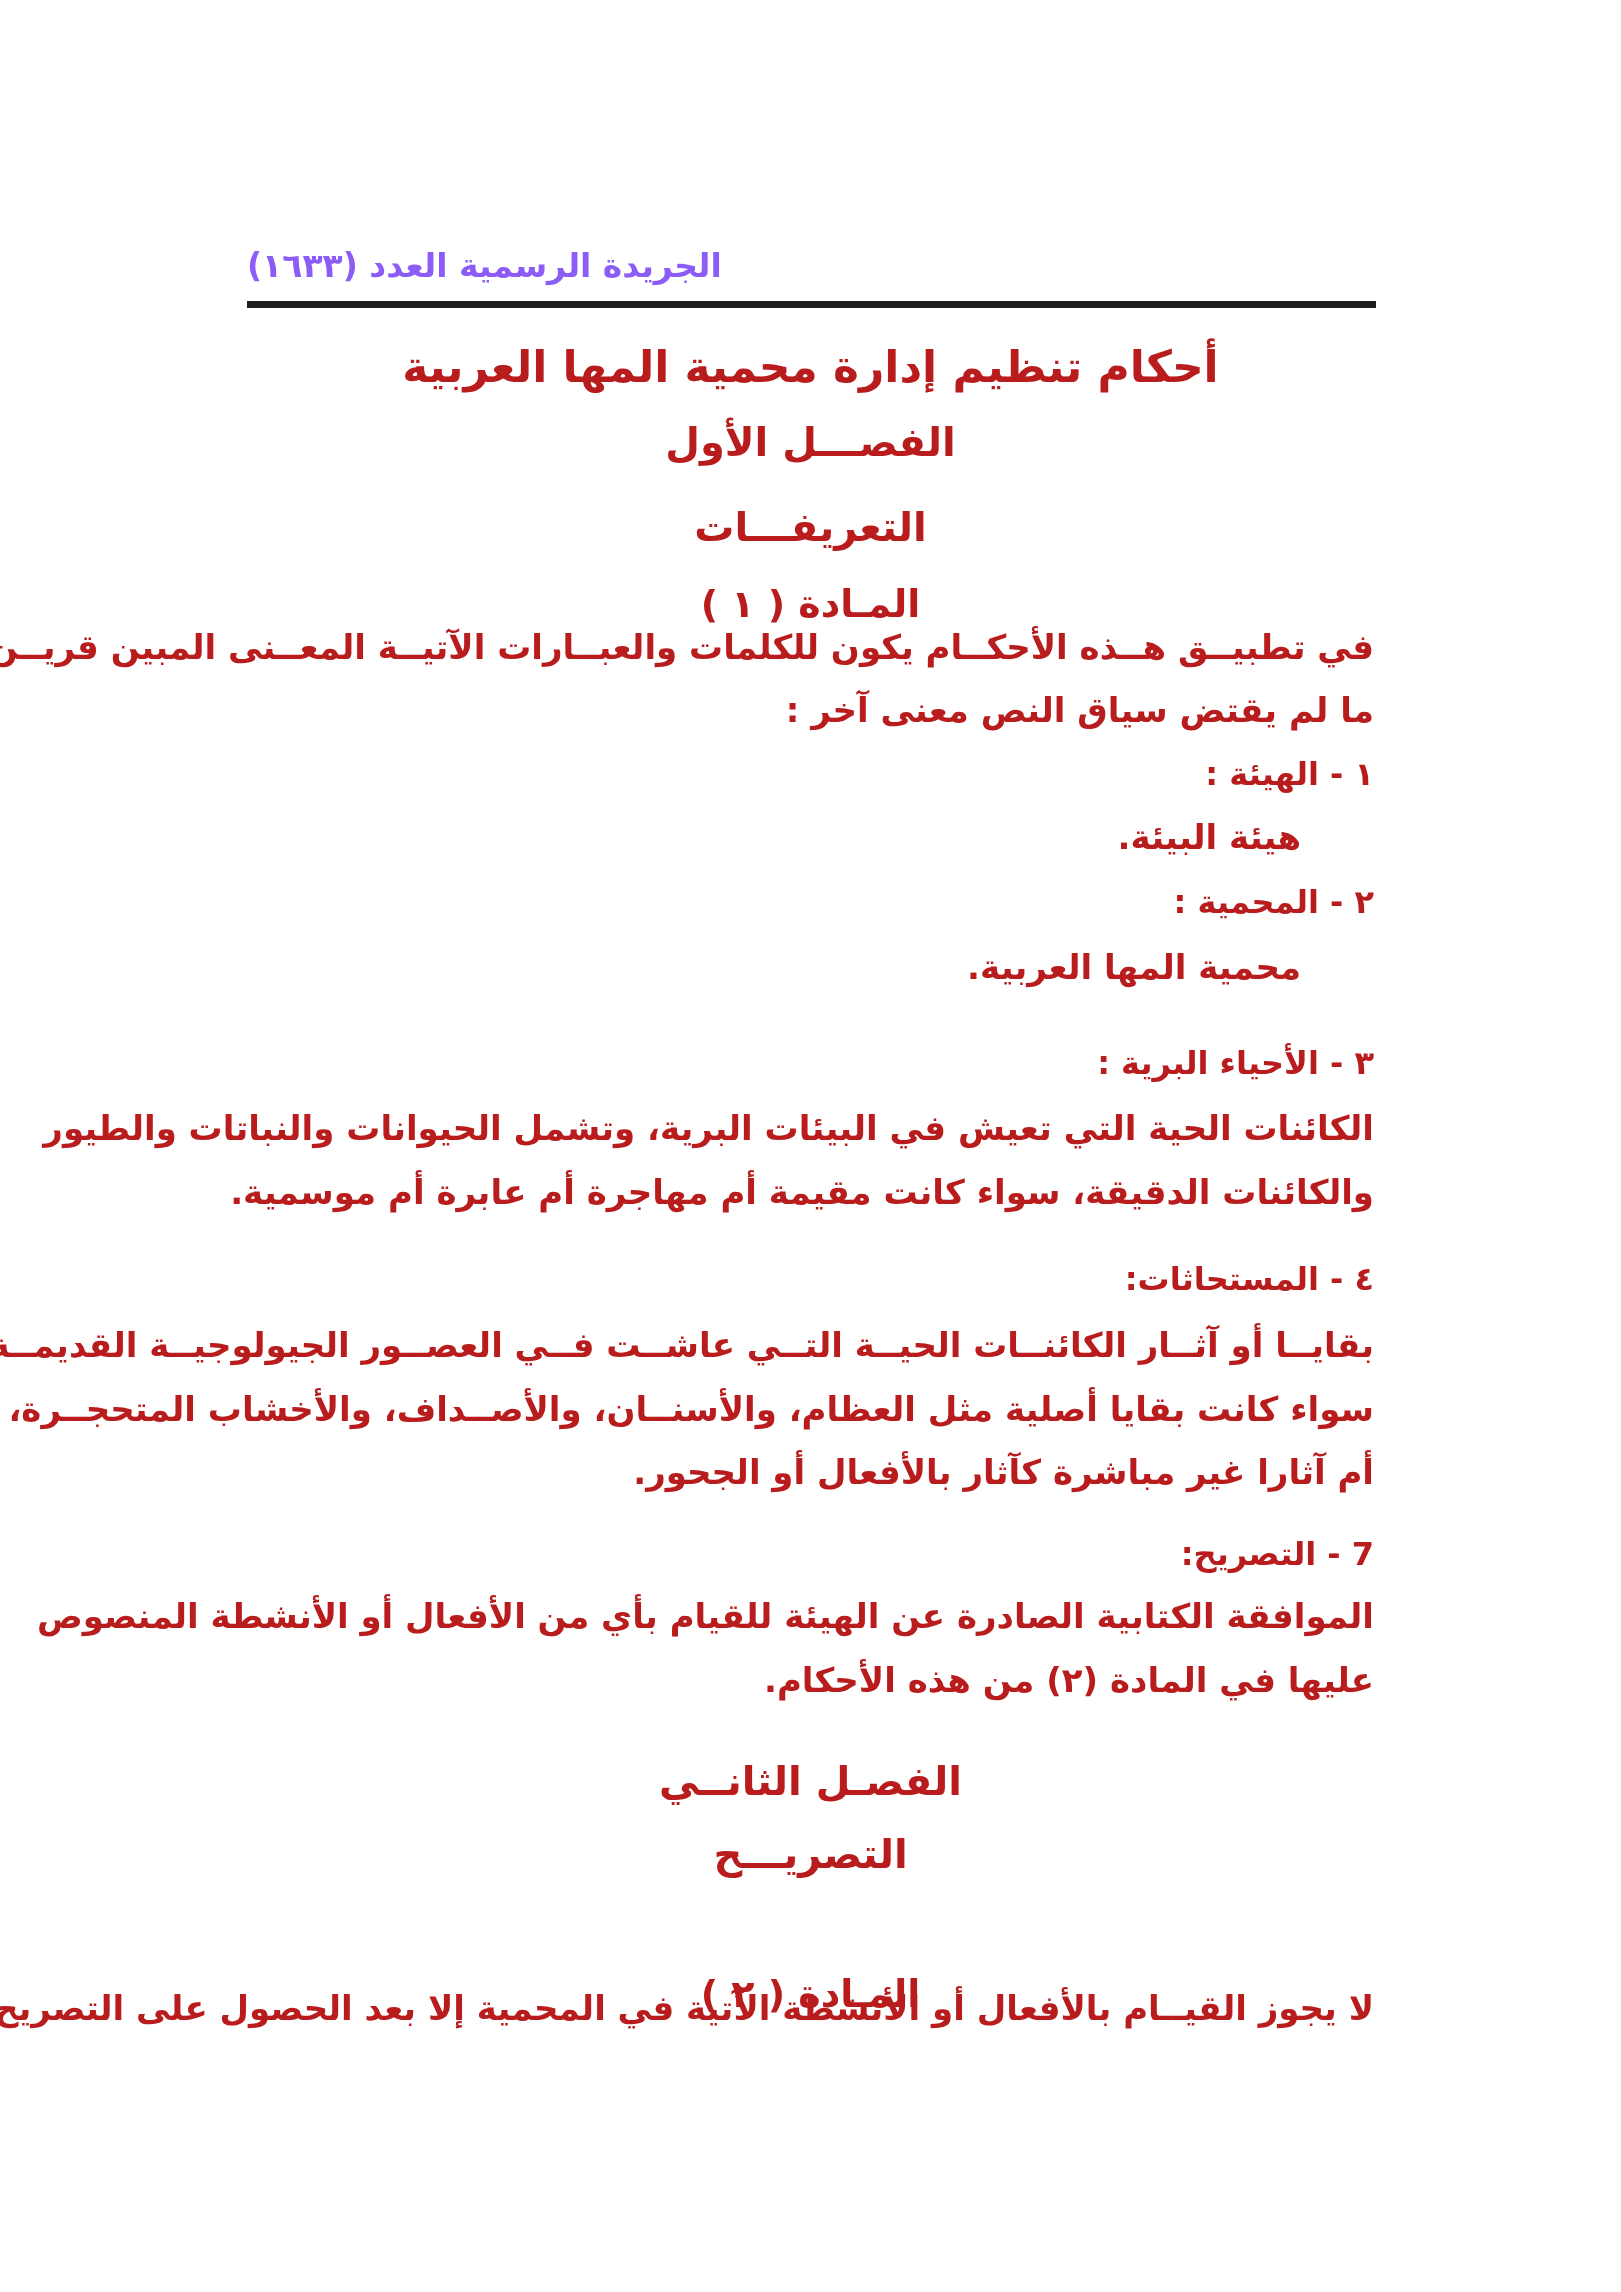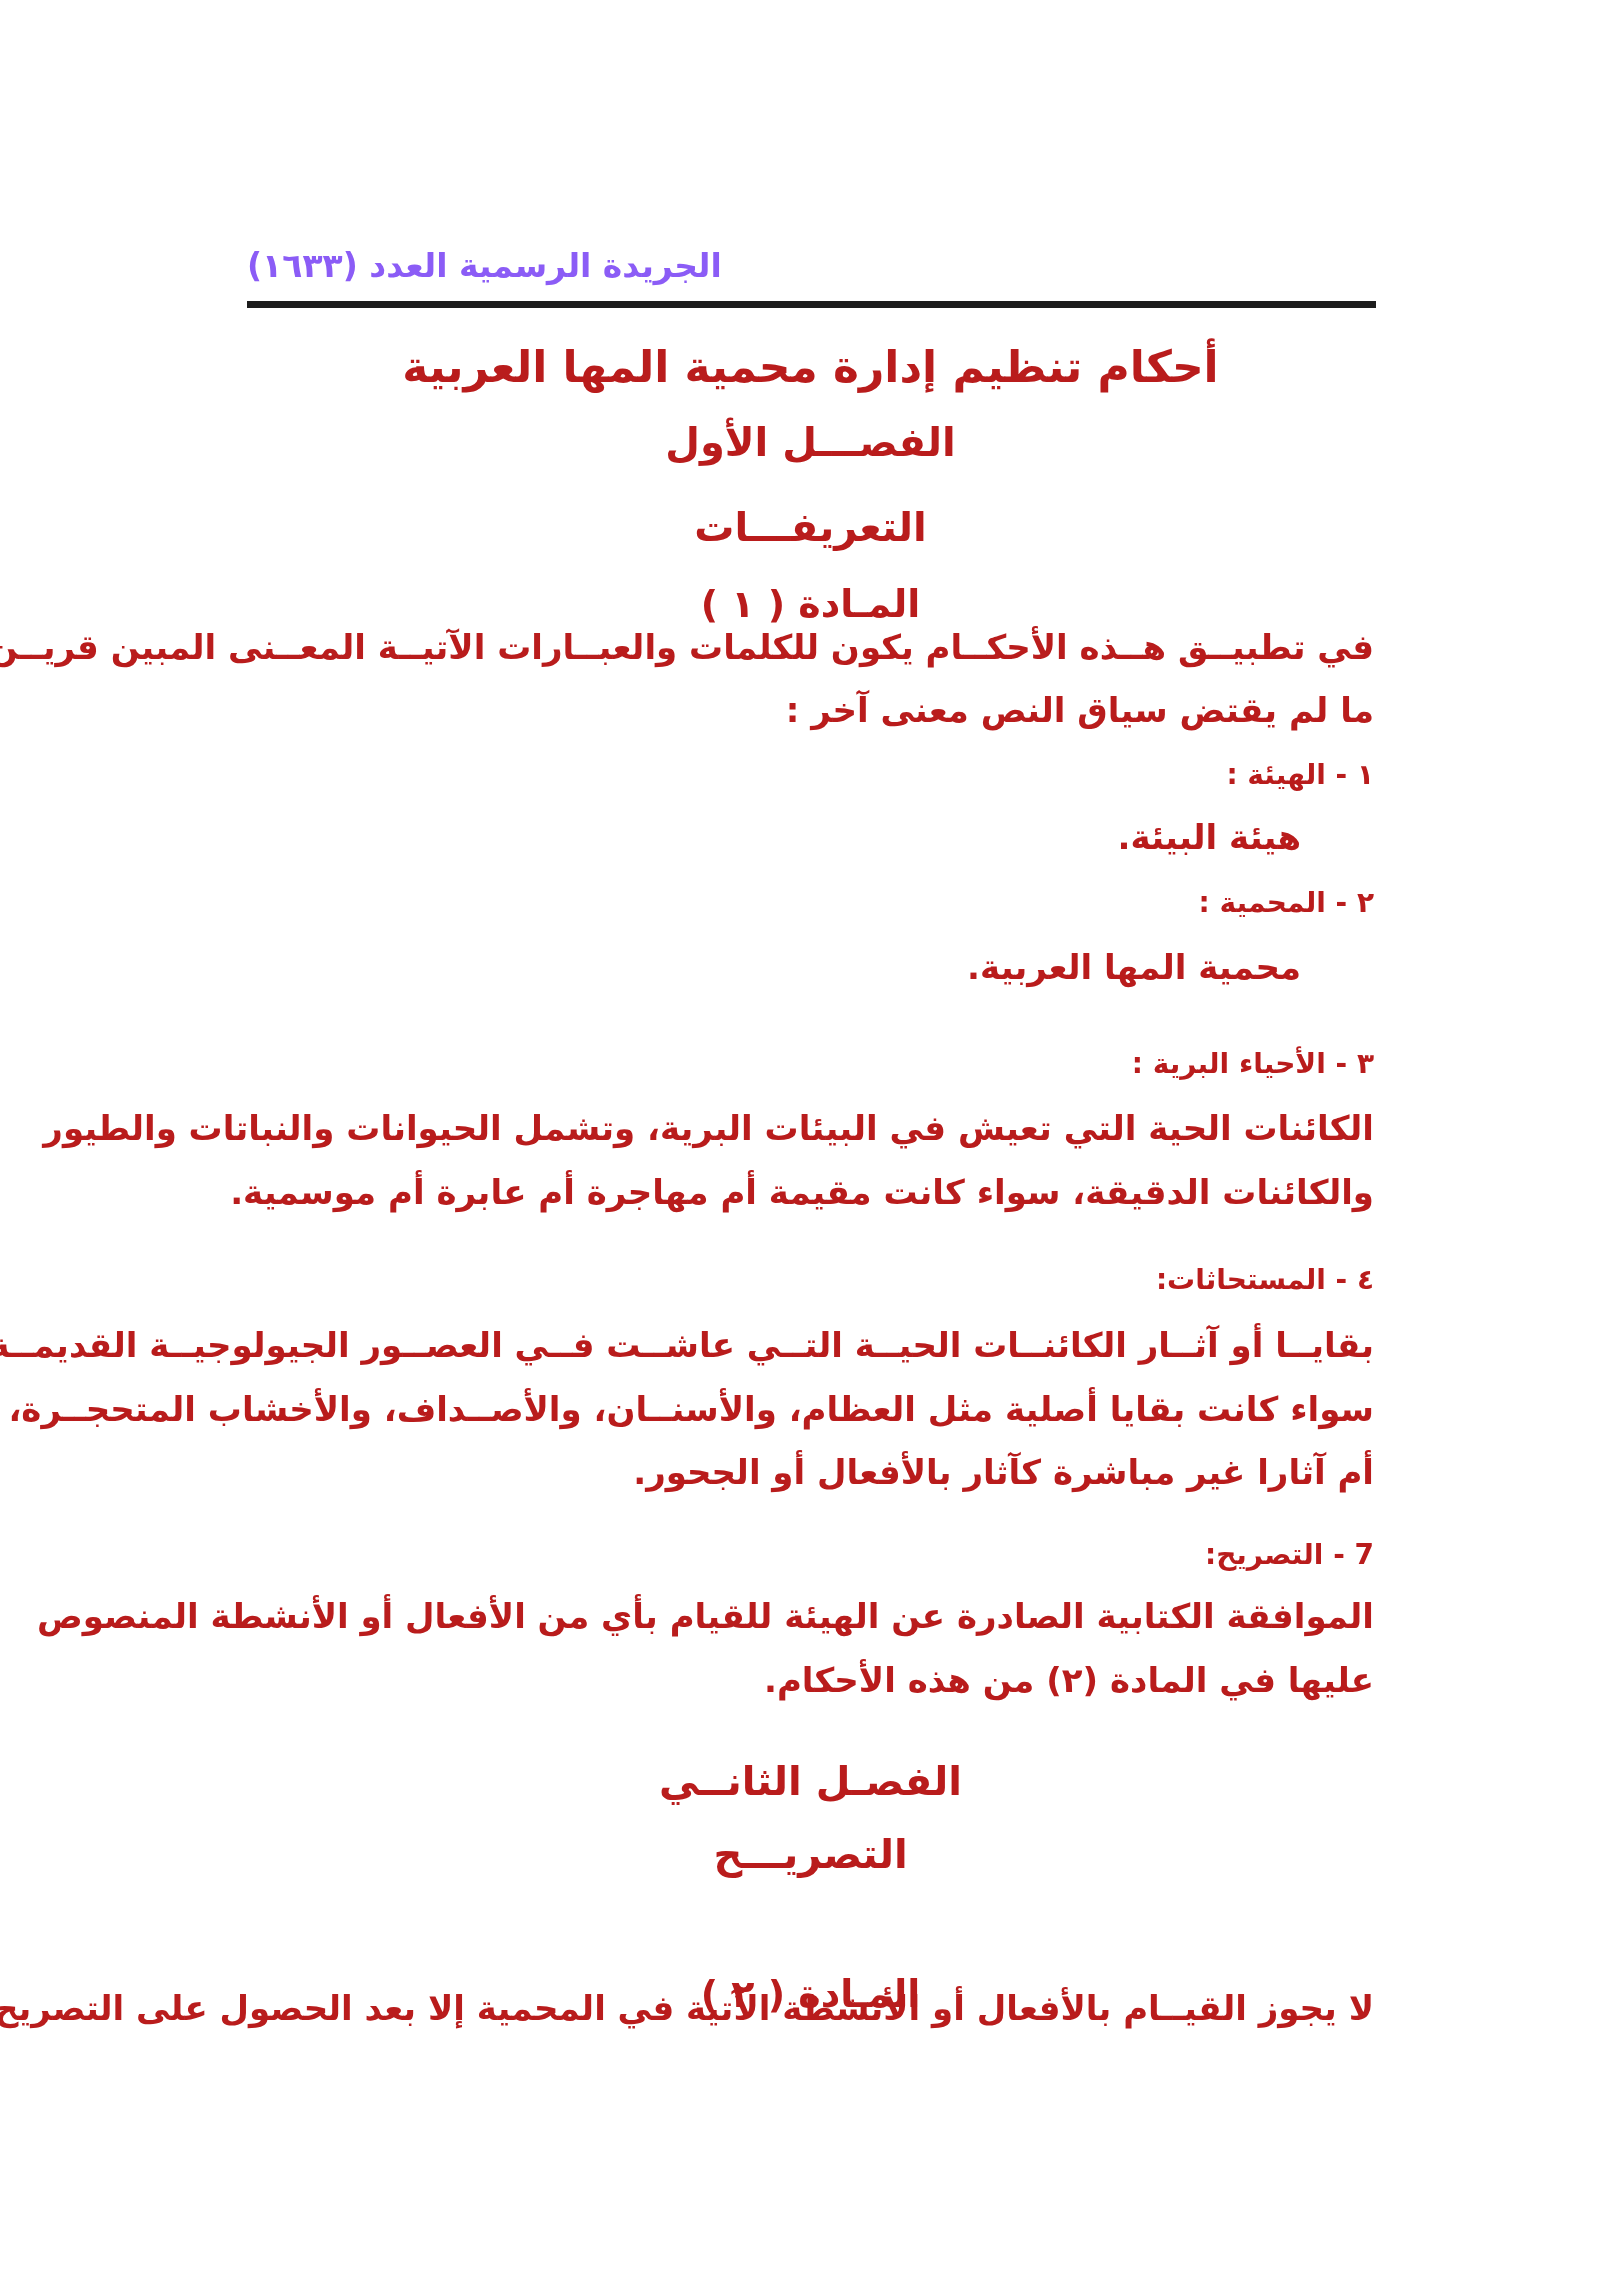--- a/index.html
+++ b/index.html
@@ -18,21 +18,21 @@
     font-size:34px;
     white-space:nowrap;
   }
   .c{text-align:center;}
   .j{text-align:justify;text-align-last:justify;}
   .r{text-align:right;}
   .ind{padding-right:73px;}
   .h1{font-size:44px;}
   .h2{font-size:40px;}
   .h3{font-size:38px;}
-  .term{font-size:28px;}
+  .term{font-size:32px;}
   .gz{
     position:absolute;left:247px;top:235px;
     height:61px;line-height:61px;
     font-weight:bold;color:#8b5cf6;font-size:33px;
     text-align:left;direction:rtl;white-space:nowrap;
   }
   .rule{
     position:absolute;left:247px;right:245px;top:301px;
     height:6.9px;background:#1d1d1d;
   }

